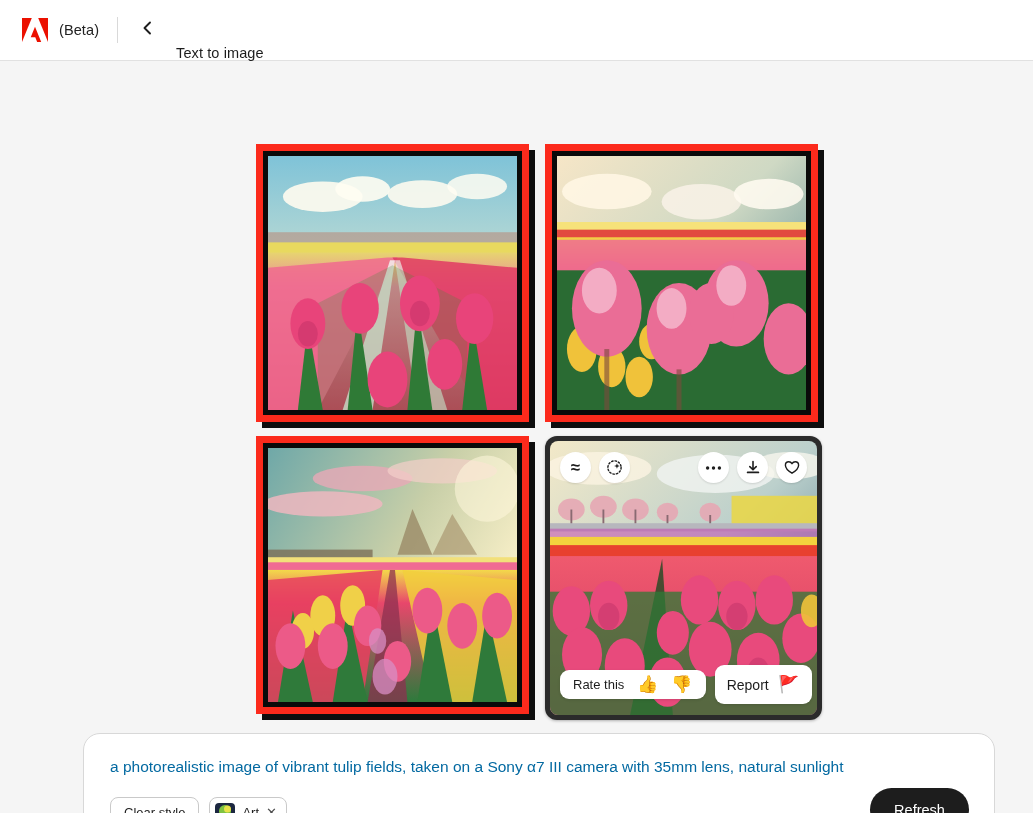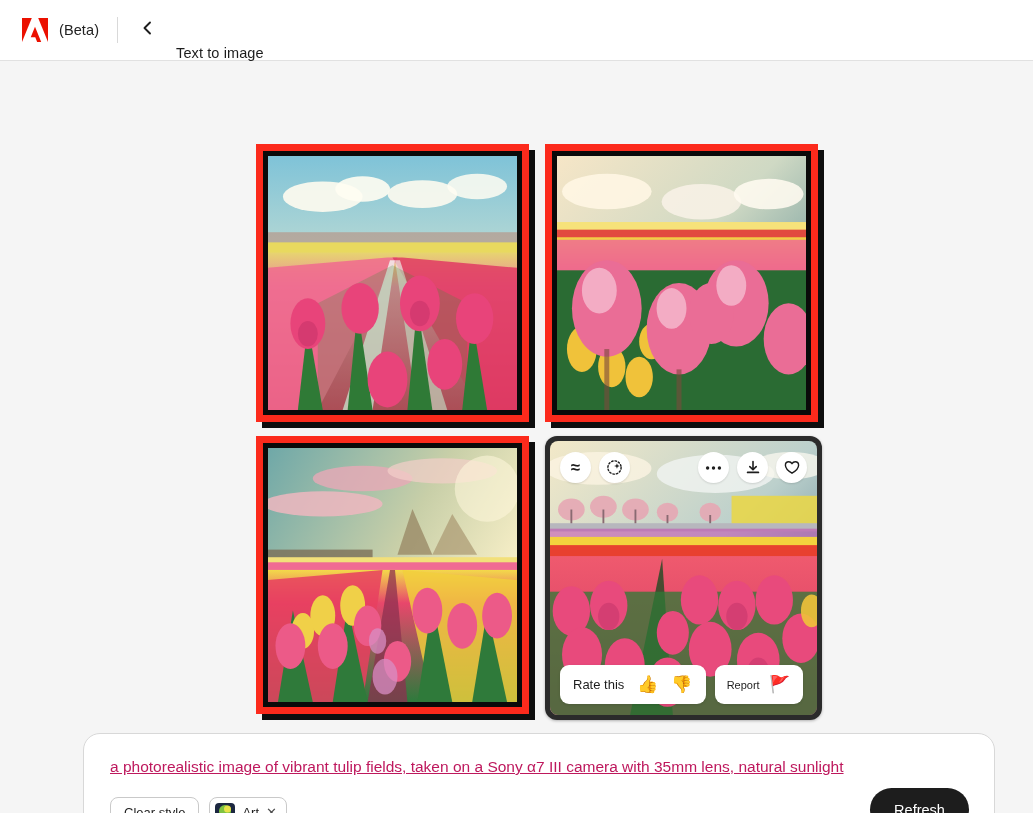--- a/index.html
+++ b/index.html
@@ -116,59 +116,58 @@
 
   
   .rate-row {
     position: absolute;
     left: 10px; right: 10px; bottom: 11px;
     display: flex; gap: 9px; align-items: center;
   }
   .rate-pill {
     background: #ffffff;
     border-radius: 9px;
-    height: 39px;
+    height: 29px;
     display: flex; align-items: center;
     padding: 0 13px;
     gap: 13px;
     box-shadow: 0 1px 3px rgba(0,0,0,.12);
   }
   .rate-label { font-size: 13px; color: #1d1d1d; white-space: nowrap; }
   .emoji-btn {
     font-size: 17px; line-height: 1; cursor: pointer;
     font-family: "DejaVu Sans", sans-serif;
   }
   .report-pill {
     background: #ffffff;
     border-radius: 9px;
     height: 39px;
     display: flex; align-items: center;
     padding: 0 12px; gap: 10px;
     cursor: pointer;
     box-shadow: 0 1px 3px rgba(0,0,0,.12);
   }
-  .report-label { font-size: 11px; color: #1d1d1d; }
+  .report-label { font-size: 14px; color: #1d1d1d; }
 
   
   .prompt-bar {
     position: absolute;
     left: 83px;
     top: 672px;
     width: 912px;
     height: 112px;
     background: #ffffff;
     border: 1px solid #d8d8d8;
     border-radius: 17px;
     padding: 23px 25px 0 26px;
   }
   .prompt-text {
     font-size: 15.5px;
-    color: #be185d;
+    color: #0369a1;
     line-height: 1.25;
-    text-decoration: underline;
   }
   .prompt-controls {
     margin-top: 18px;
     display: flex;
     align-items: center;
     gap: 10px;
   }
   .pill-btn {
     height: 31px;
     border: 1px solid #c9c9c9;

